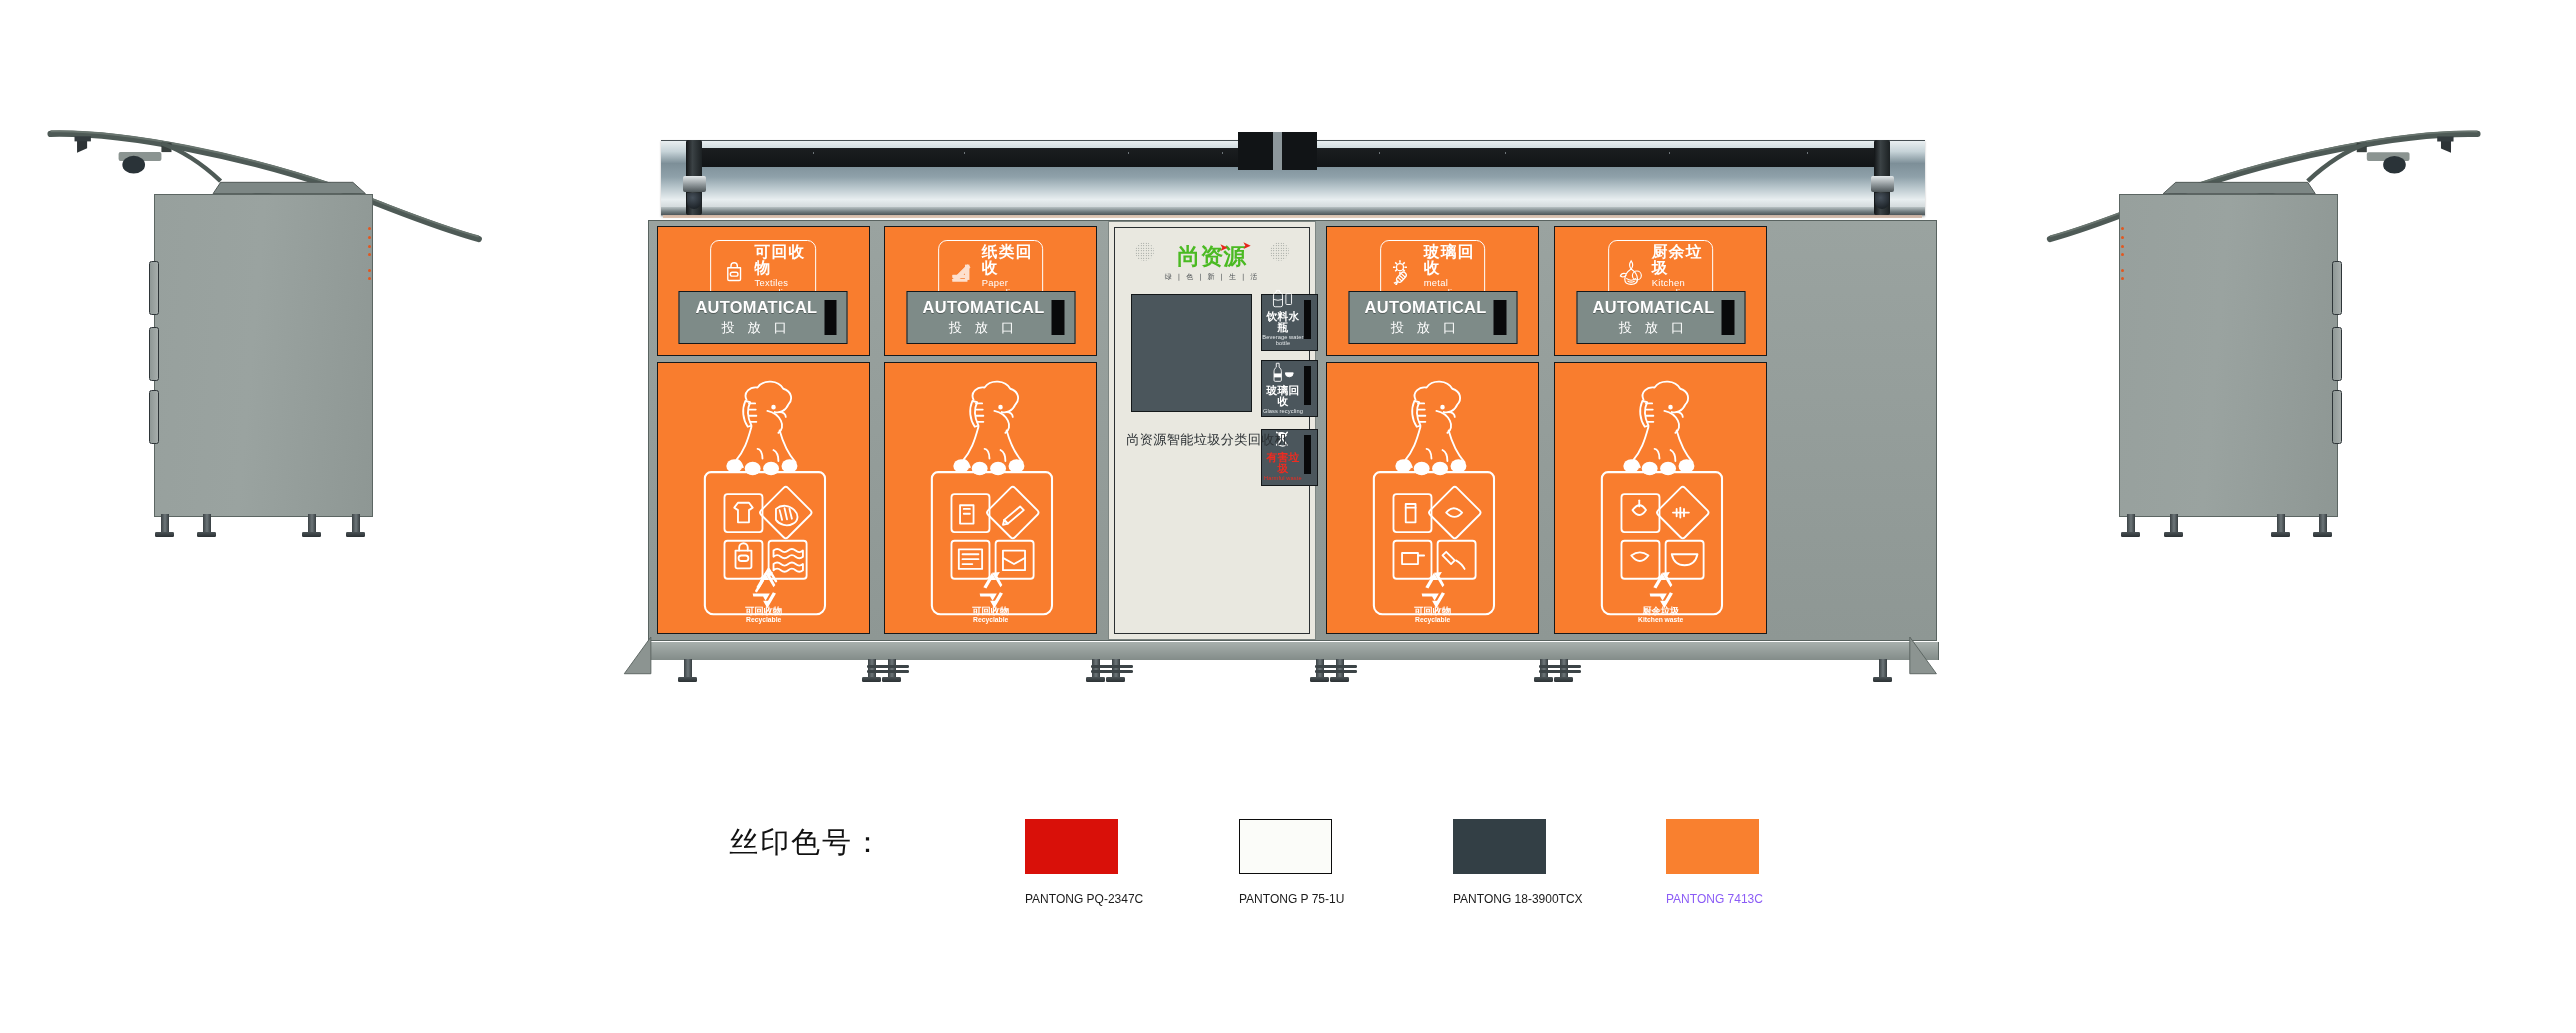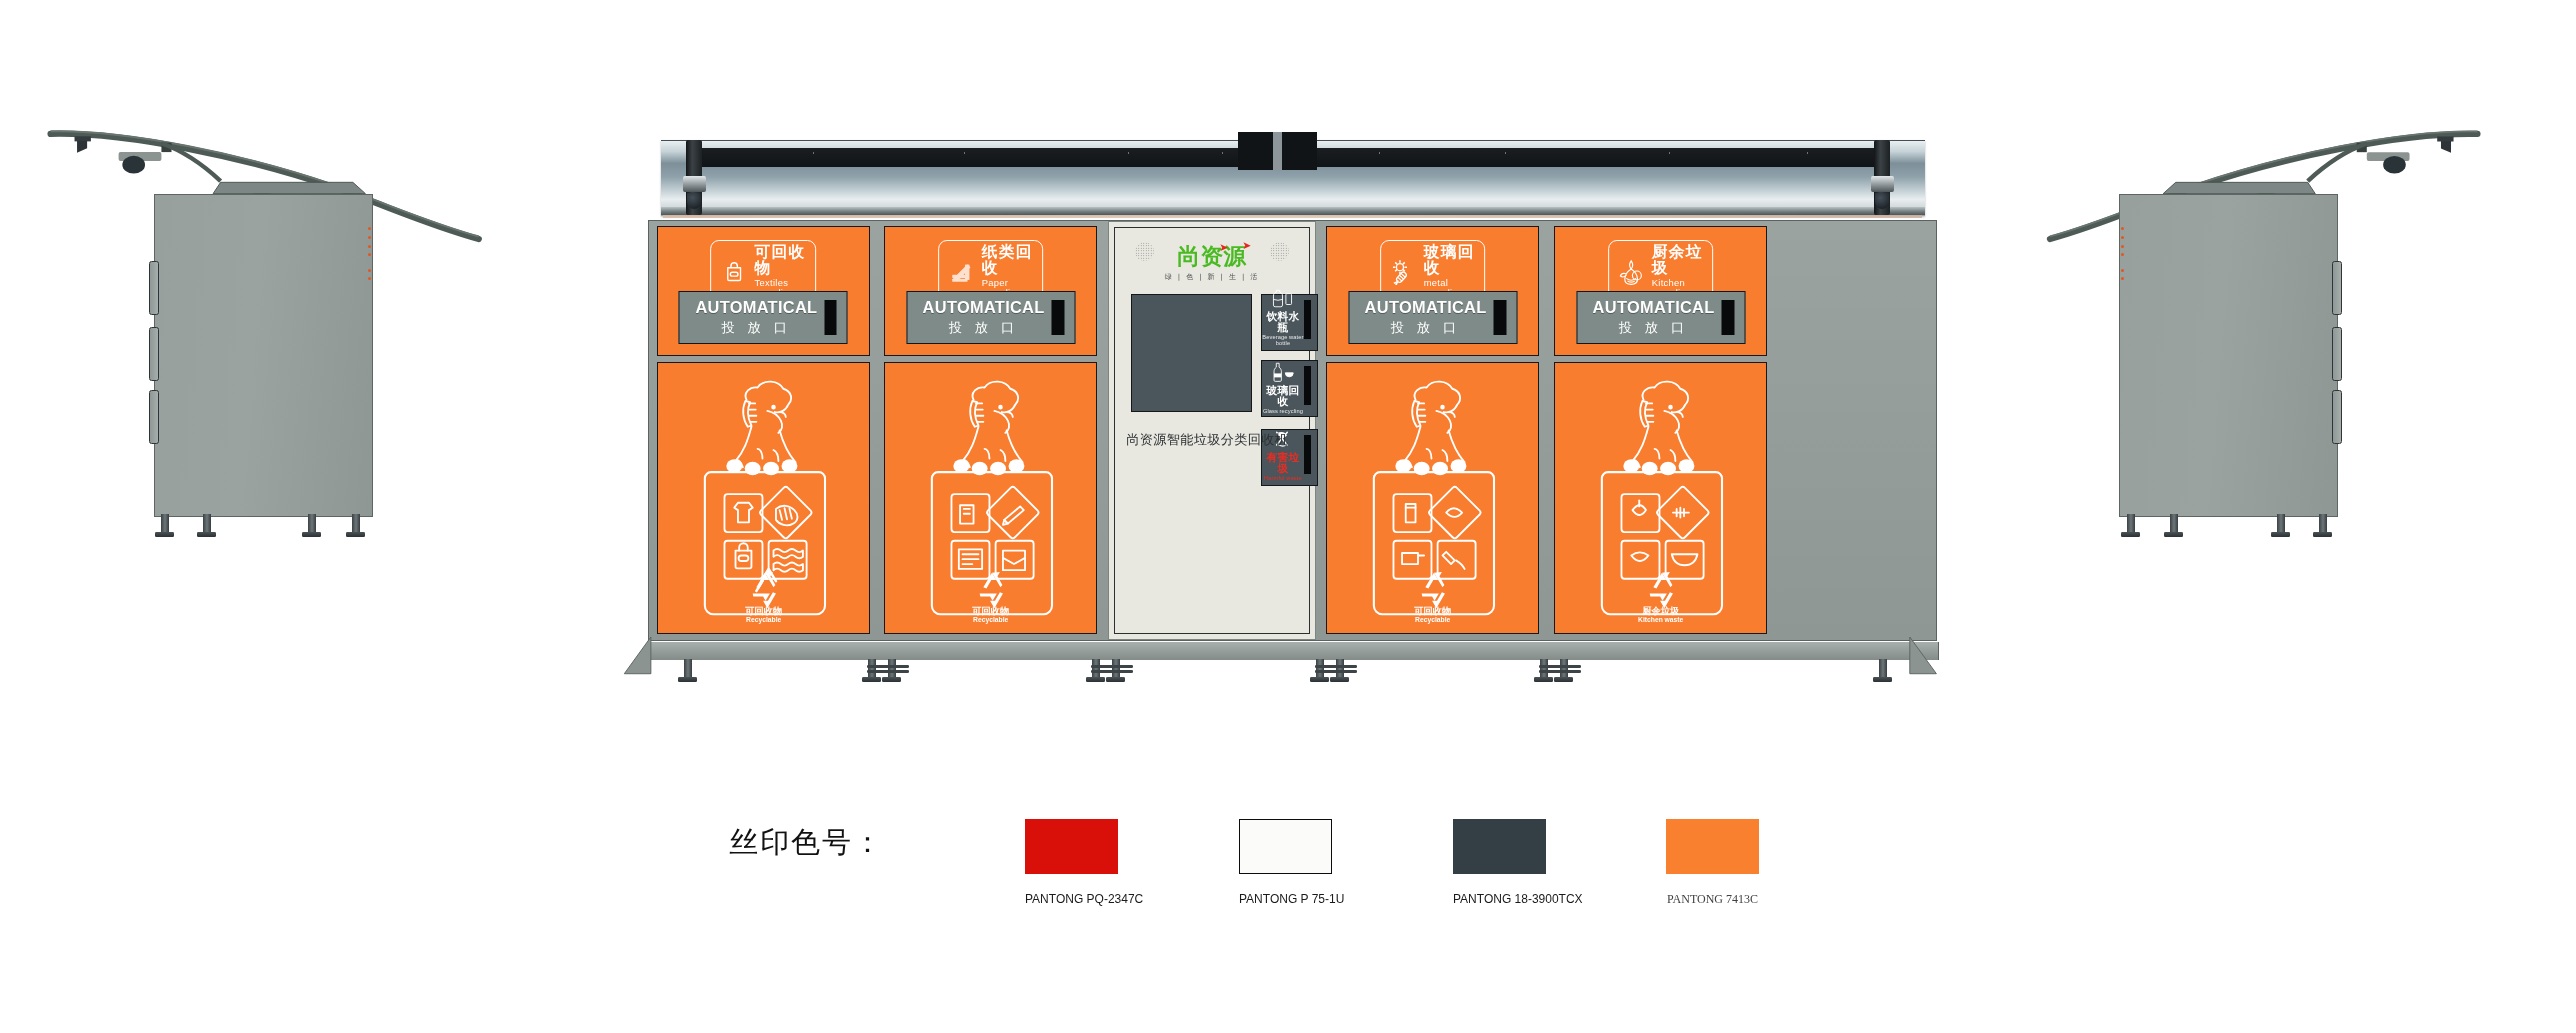--- a/index.html
+++ b/index.html
@@ -196,21 +196,21 @@
     position:absolute;left:6.3px;top:31px;
     font-family:"DejaVu Sans",sans-serif;font-size:29px;color:#111;
     letter-spacing:1.9px;
   }
   .swatch{position:absolute;top:27px;width:93px;}
   .swatch .chip{width:93px;height:55px;}
   .swatch .cap{
     margin-top:17.6px;text-align:center;font-size:12px;color:#1a1a1a;
     font-family:"Liberation Sans",sans-serif;white-space:nowrap;
   }
-  .swatch.orange .cap{color:#404040;font-family:Liberation Serif, serif;}
+  .swatch.orange .cap{color:#8b5cf6;}
 </style>
 </head>
 <body>
 
 <div class="stage">
 
   <div class="sideview" id="side-left" style="left:38px;top:113px;width:403px;height:566px;">
     <svg width="403" height="189" style="position:absolute;left:0;top:0;overflow:visible;" viewBox="0 0 640 300">
       <path d="M20,33 C140,30 330,70 470,118 C560,150 620,178 700,200" stroke="#4e5a56" stroke-width="10" fill="none" stroke-linecap="round"></path>
       <path d="M20,29 C140,26 330,66 470,114 C560,146 620,174 700,196" stroke="#69756f" stroke-width="3" fill="none"></path>

